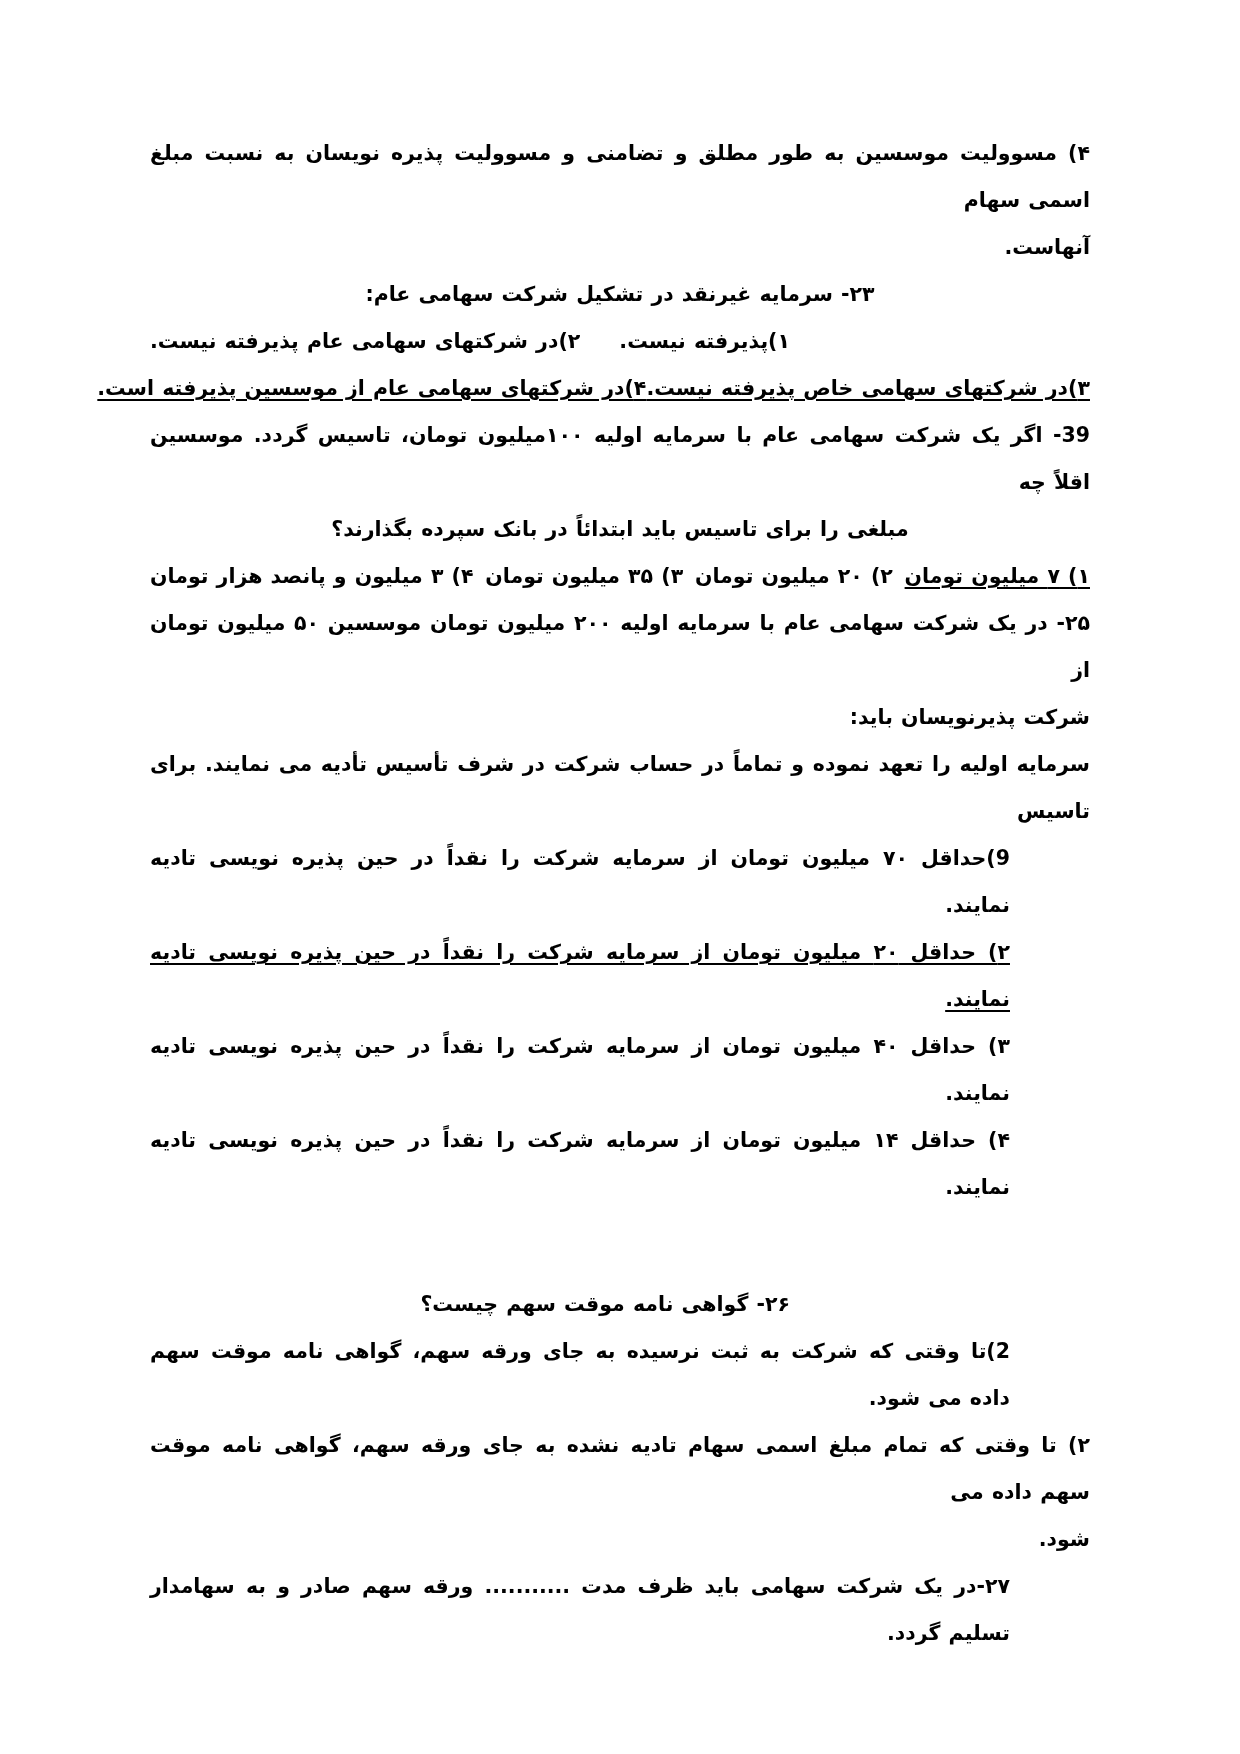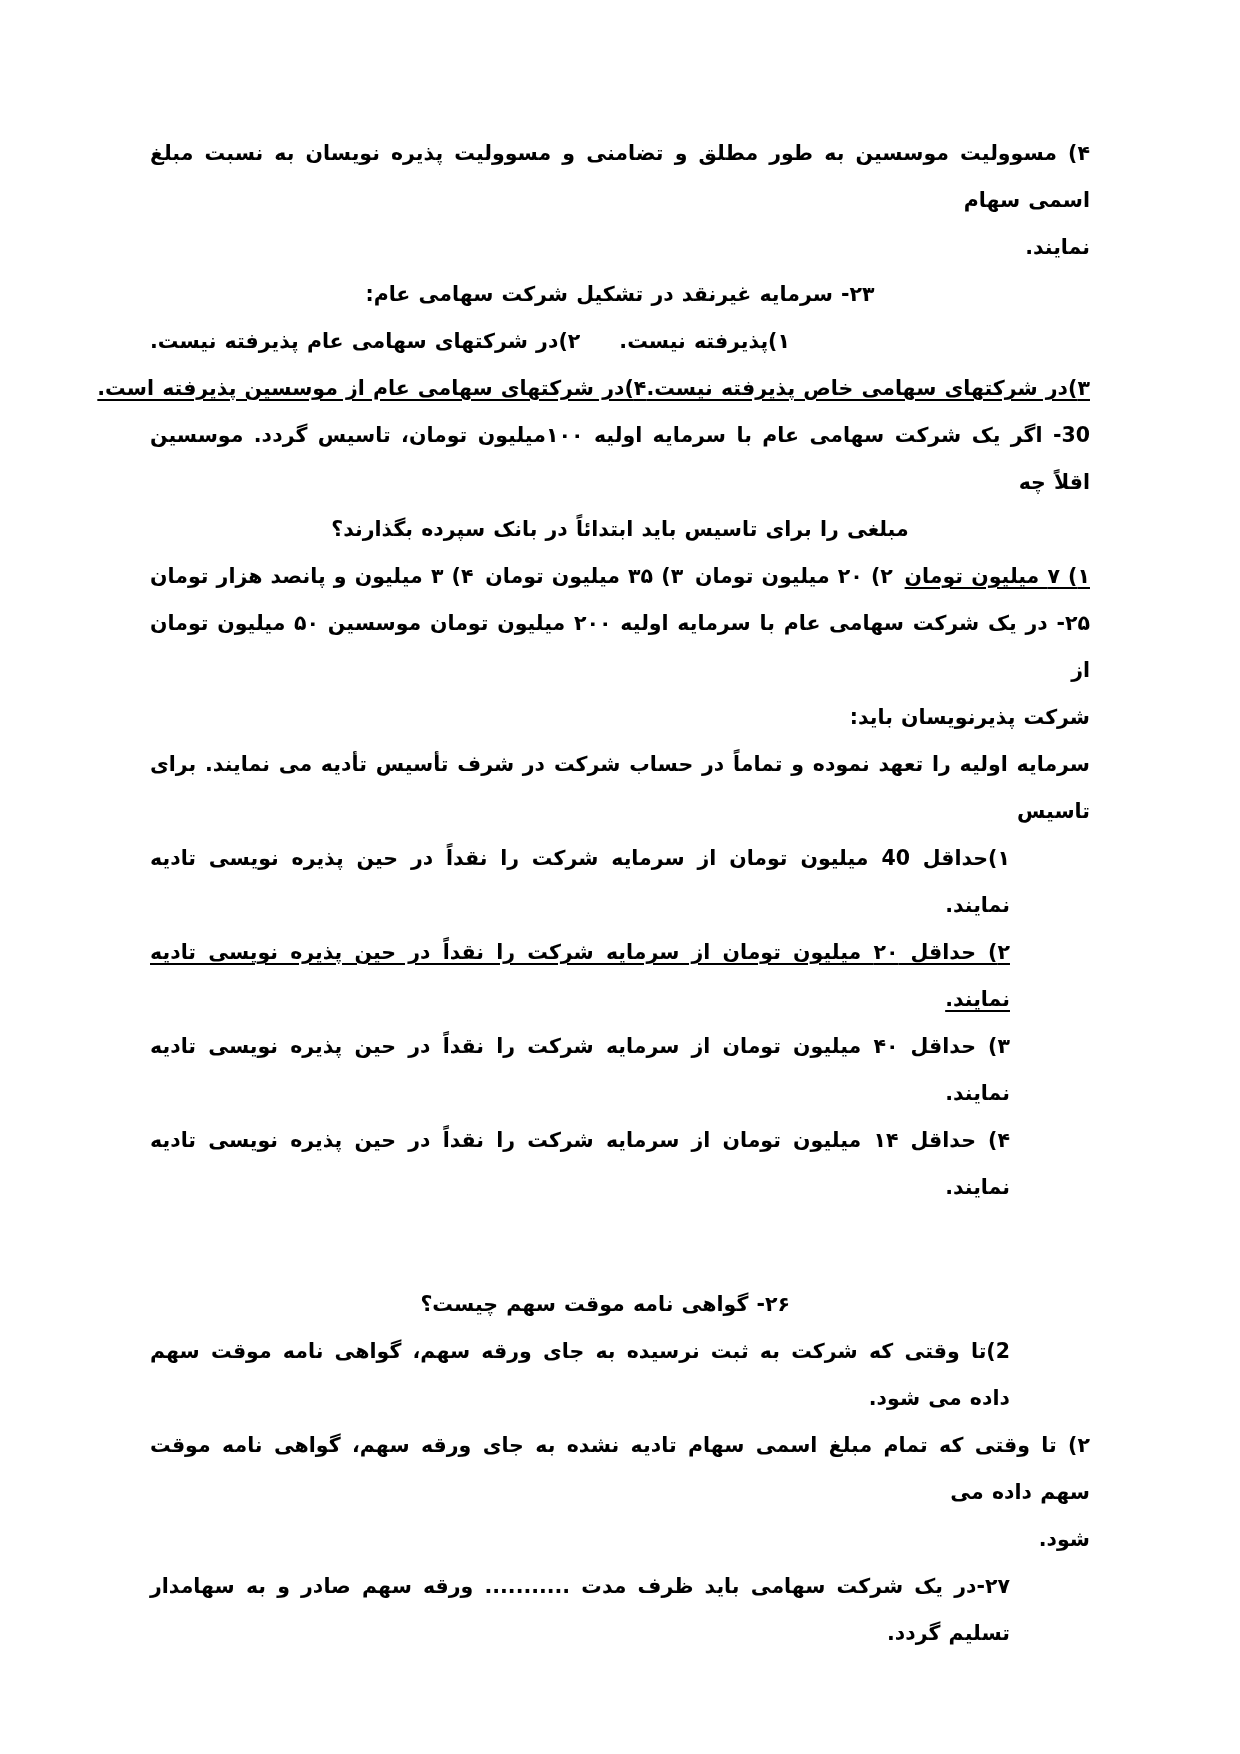--- a/index.html
+++ b/index.html
@@ -67,53 +67,53 @@
   .indent-1 { padding-right: 80px; }
   .indent-4 { padding-right: 300px; }
 </style>
 </head>
 <body>
 
 <div class="page">
   <div class="doc-body">
 
     <p class="para">۴) مسوولیت موسسین به طور مطلق و تضامنی و مسوولیت پذیره نویسان به نسبت مبلغ اسمی سهام</p>
-    <p class="para">نمایند.</p>
+    <p class="para">آنهاست.</p>
 
     <p class="para center-stem">۲۳- سرمایه غیرنقد در تشکیل شرکت سهامی عام:</p>
 
     <div class="opt-row">
       <span class="cell indent-4">۱)پذیرفته نیست.</span>
       <span class="inline-gap-lg"></span>
       <span class="cell">۲)در شرکتهای سهامی عام پذیرفته نیست.</span>
     </div>
 
     <div class="opt-row">
       <span class="cell u">۳)در شرکتهای سهامی خاص پذیرفته نیست.</span>
       <span class="cell u">۴)در شرکتهای سهامی عام از موسسین پذیرفته است.</span>
     </div>
 
-    <p class="para">30- اگر یک شرکت سهامی عام با سرمایه اولیه ۱۰۰میلیون تومان، تاسیس گردد. موسسین اقلاً چه</p>
+    <p class="para">39- اگر یک شرکت سهامی عام با سرمایه اولیه ۱۰۰میلیون تومان، تاسیس گردد. موسسین اقلاً چه</p>
     <p class="para center-stem">مبلغی را برای تاسیس باید ابتدائاً در بانک سپرده بگذارند؟</p>
 
     <div class="opt-row">
       <span class="cell u">۱) ۷ میلیون تومان</span>
       <span class="inline-gap-sm"></span>
       <span class="cell">۲) ۲۰ میلیون تومان</span>
       <span class="inline-gap-sm"></span>
       <span class="cell">۳) ۳۵ میلیون تومان</span>
       <span class="inline-gap-sm"></span>
       <span class="cell">۴) ۳ میلیون و پانصد هزار تومان</span>
     </div>
 
     <p class="para">۲۵- در یک شرکت سهامی عام با سرمایه اولیه ۲۰۰ میلیون تومان موسسین ۵۰ میلیون تومان از</p>
     <p class="para">شرکت پذیرنویسان باید:</p>
     <p class="para">سرمایه اولیه را تعهد نموده و تماماً در حساب شرکت در شرف تأسیس تأدیه می نمایند. برای تاسیس</p>
 
-    <p class="para indent-1">۱)حداقل 40 میلیون تومان از سرمایه شرکت را نقداً در حین پذیره نویسی تادیه نمایند.</p>
+    <p class="para indent-1">9)حداقل ۷۰ میلیون تومان از سرمایه شرکت را نقداً در حین پذیره نویسی تادیه نمایند.</p>
     <p class="para indent-1"><span class="u">۲) حداقل ۲۰ میلیون تومان از سرمایه شرکت را نقداً در حین پذیره نویسی تادیه نمایند.</span></p>
     <p class="para indent-1">۳) حداقل ۴۰ میلیون تومان از سرمایه شرکت را نقداً در حین پذیره نویسی تادیه نمایند.</p>
     <p class="para indent-1">۴) حداقل ۱۴ میلیون تومان از سرمایه شرکت را نقداً در حین پذیره نویسی تادیه نمایند.</p>
 
     <div class="spacer-lg"></div>
 
     <p class="para indent-4">۲۶- گواهی نامه موقت سهم چیست؟</p>
     <p class="para indent-1">2)تا وقتی که شرکت به ثبت نرسیده به جای ورقه سهم، گواهی نامه موقت سهم داده می شود.</p>
     <p class="para">۲) تا وقتی که تمام مبلغ اسمی سهام تادیه نشده به جای ورقه سهم، گواهی نامه موقت سهم داده می</p>
     <p class="para">شود.</p>

